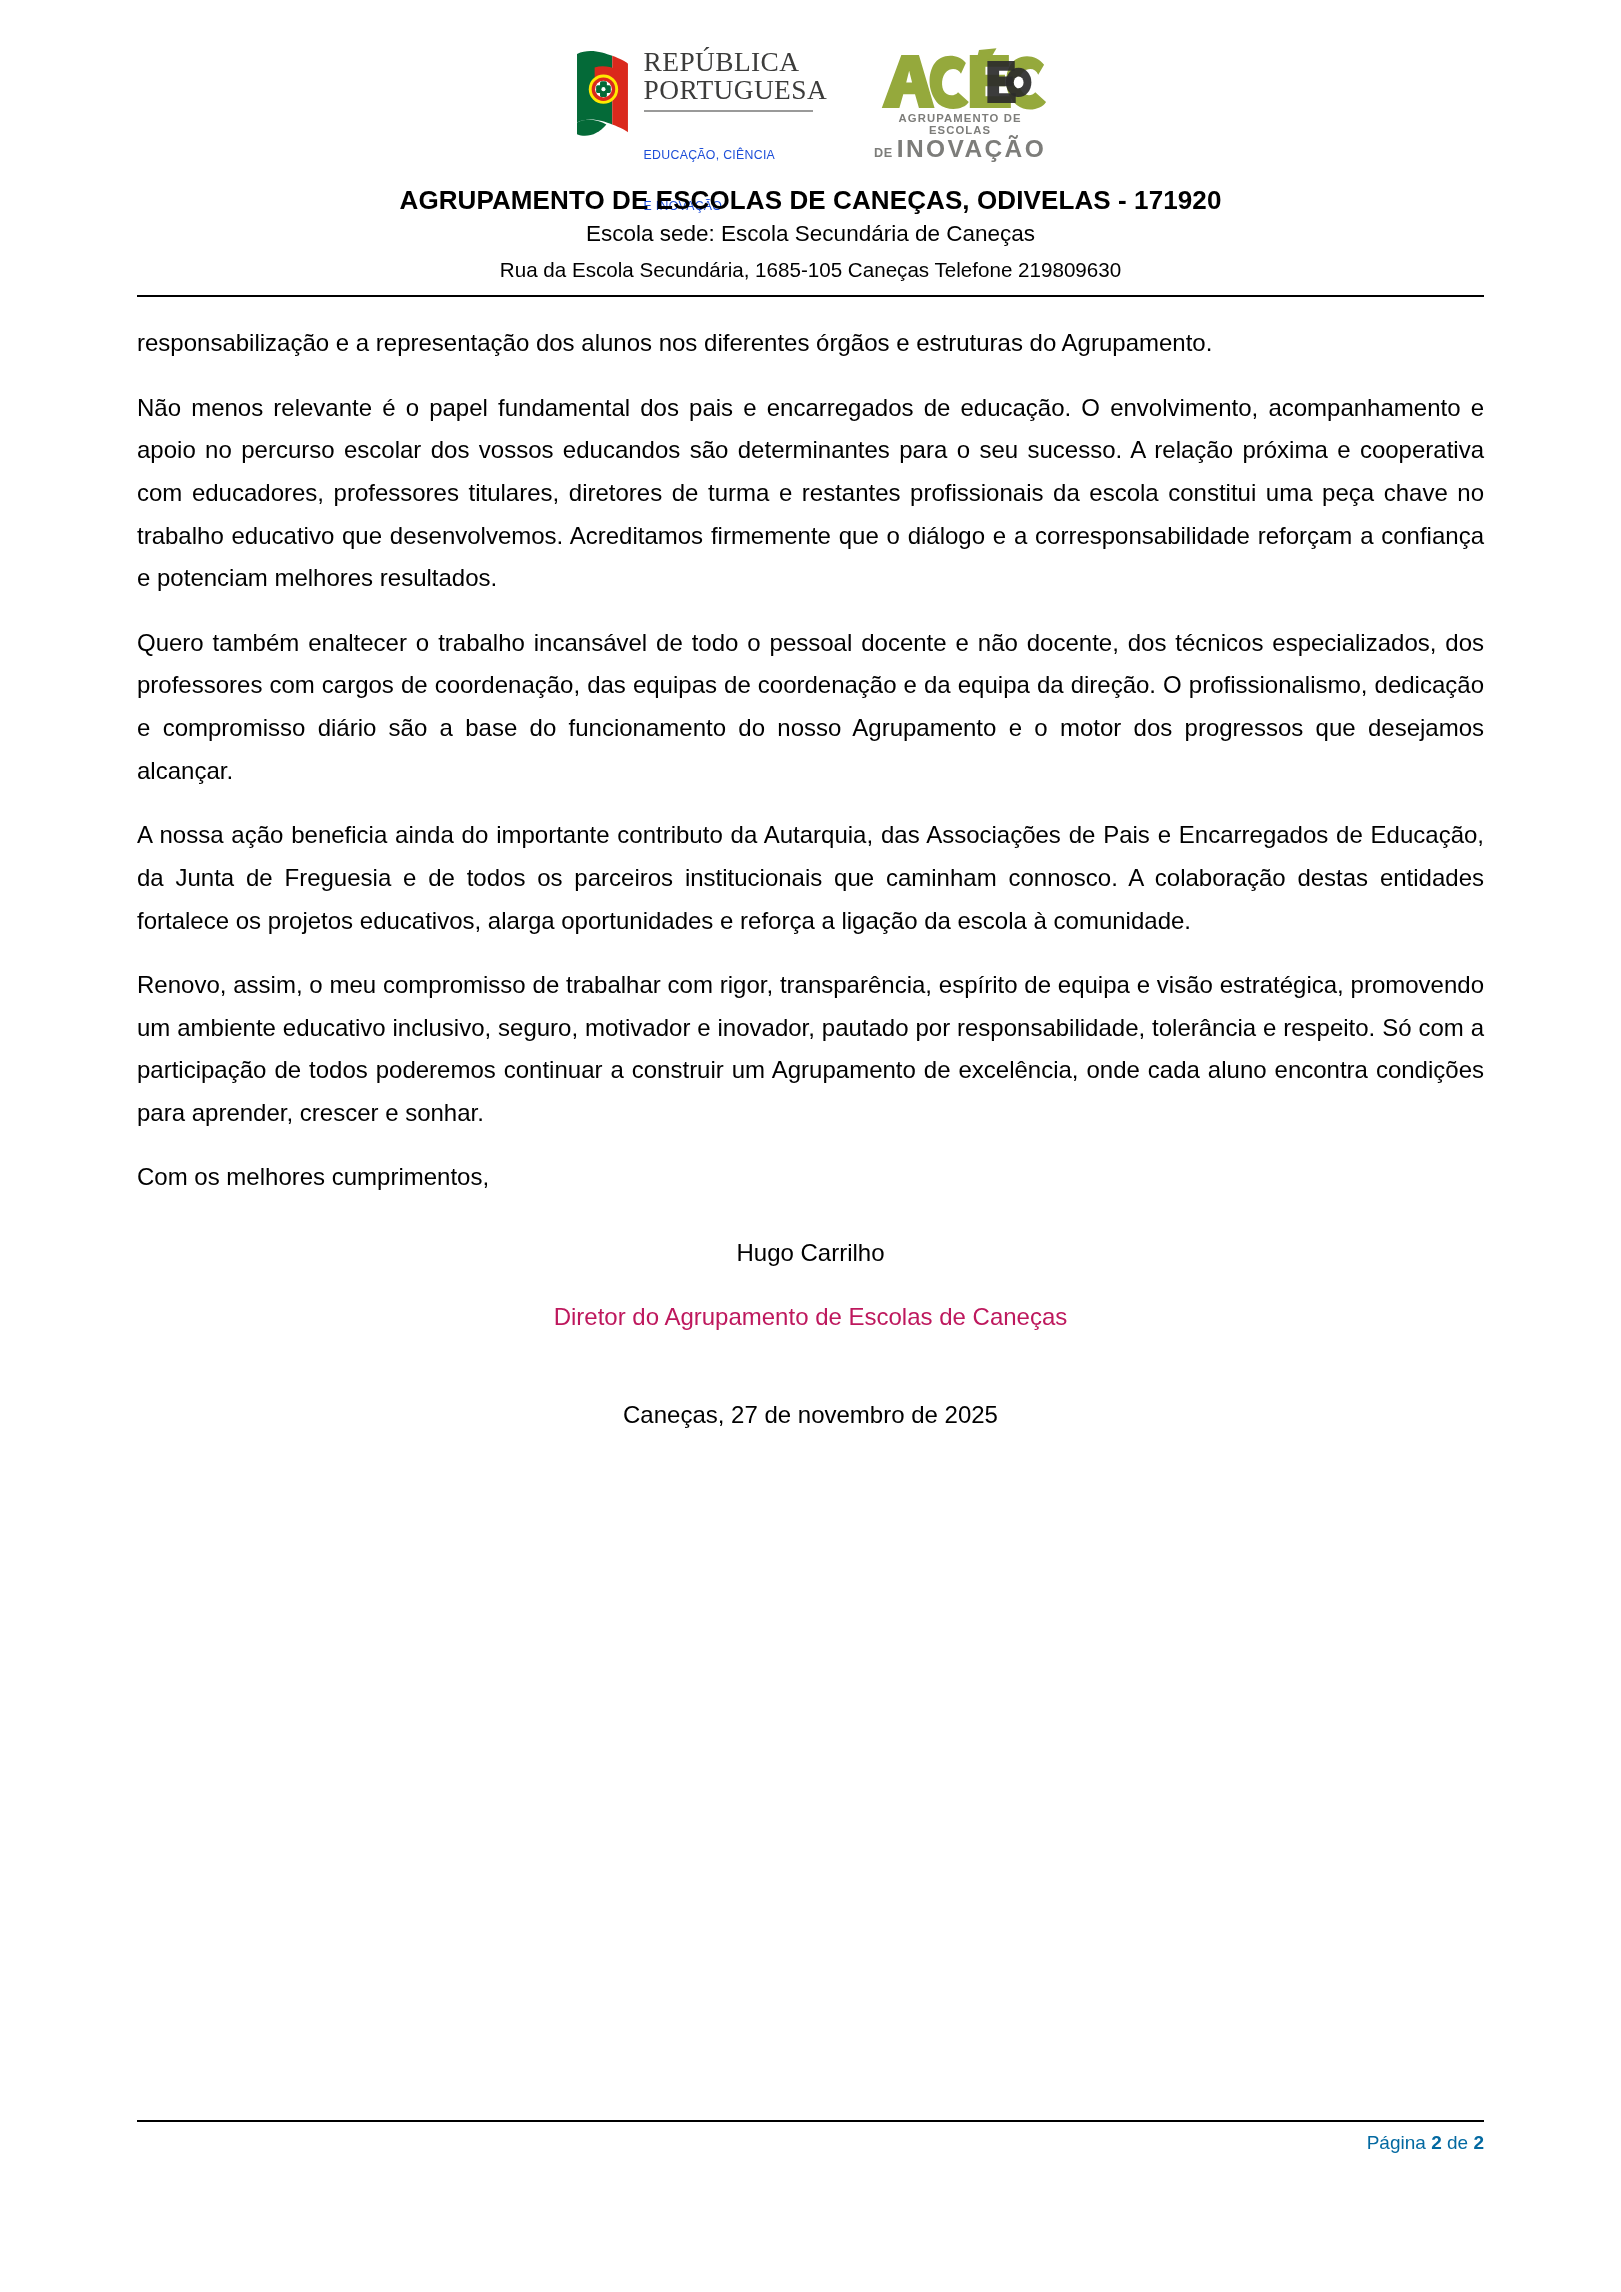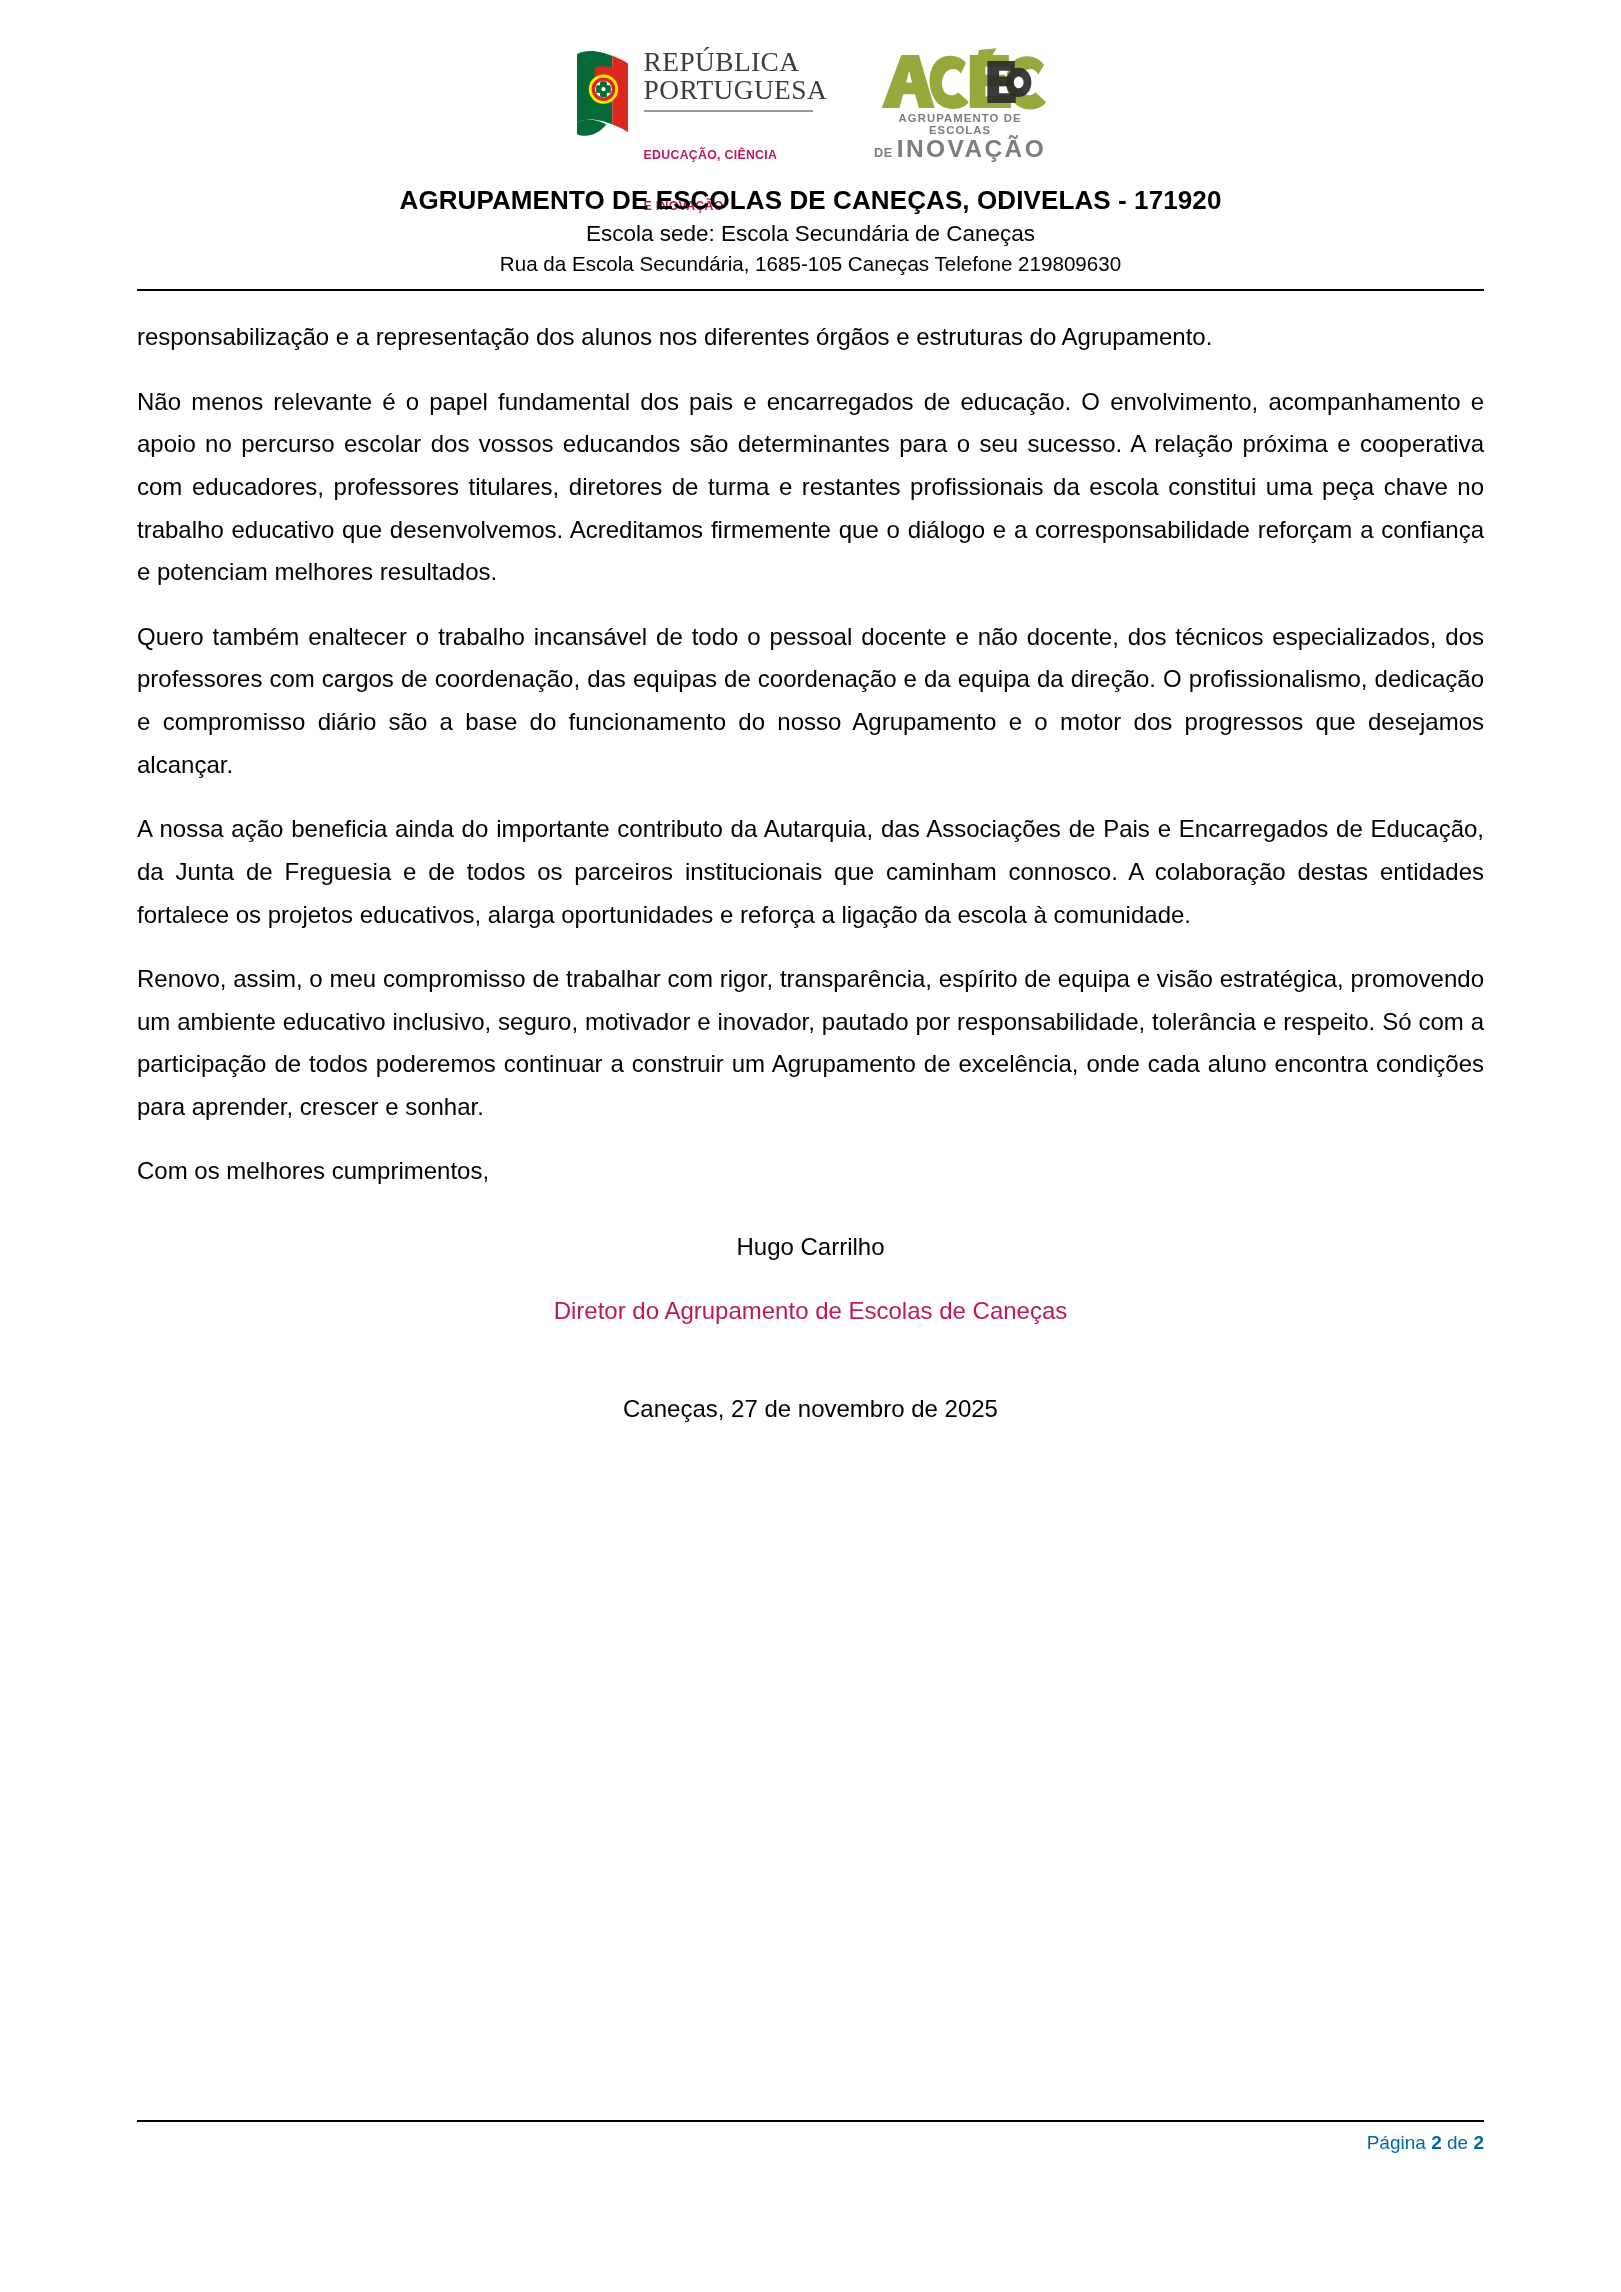--- a/index.html
+++ b/index.html
@@ -62,24 +62,24 @@
   }
   .rp-rule {
     border: 0;
     border-top: 2px solid #9a9a99;
     margin: 4.9px 0 5.9px 0;
     width: 169px;
   }
   .rp-sub {
     font-family: "Liberation Sans", sans-serif;
     font-size: 12.3px;
-    font-weight: bold;
+    font-weight: normal;
     line-height: 1.22;
     letter-spacing: 0.3px;
-    color: #be185d;
+    color: #1d4ed8;
     white-space: nowrap;
     margin-top: 36px;
   }
 
   
   .aecc-logo {
     position: relative;
     width: 176px;
     padding-top: 2px;
   }
@@ -133,21 +133,21 @@
   .school-sub {
     font-size: 22.5px;
     line-height: 1.32;
     color: #000;
     margin-top: 2px;
   }
   .school-addr {
     font-size: 20.6px;
     line-height: 1.32;
     color: #000;
-    margin-top: 1px;
+    margin-top: 7px;
   }
 
   .header-rule {
     border: 0;
     border-top: 2.9px solid #000;
     margin: 11.8px 137px 0 137px;
   }
 
   
   .doc-body {

